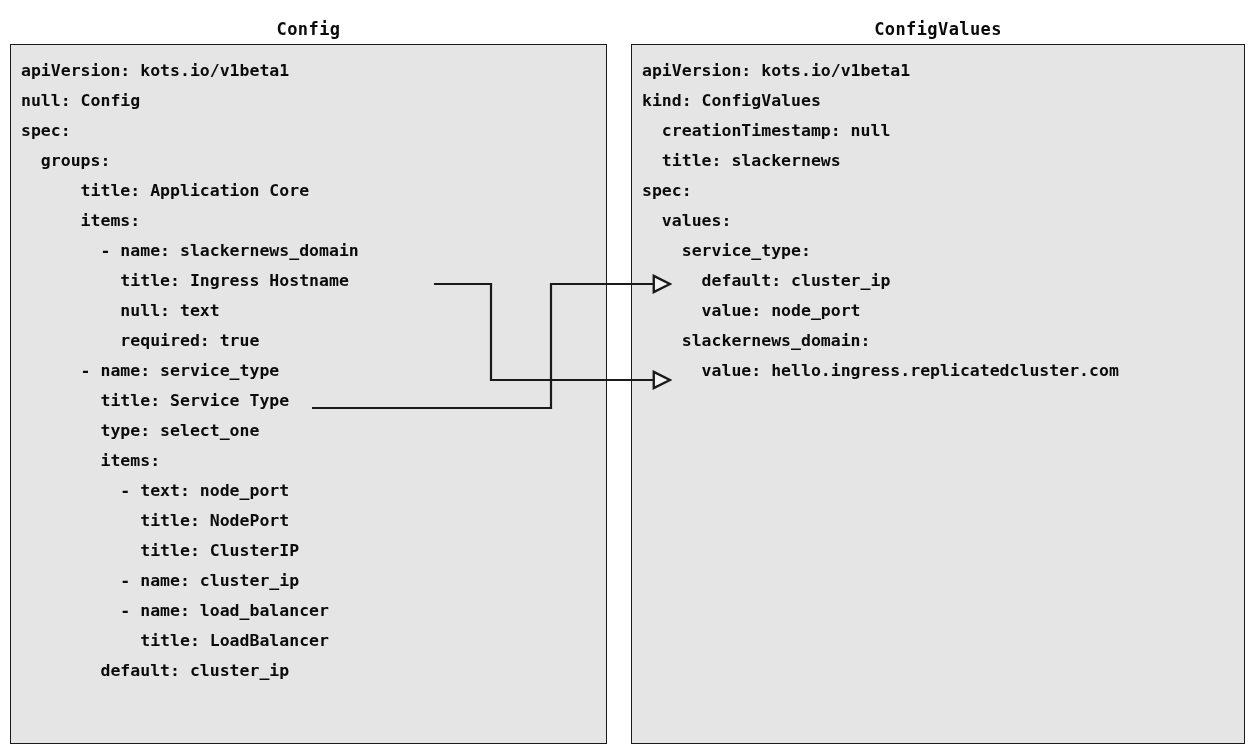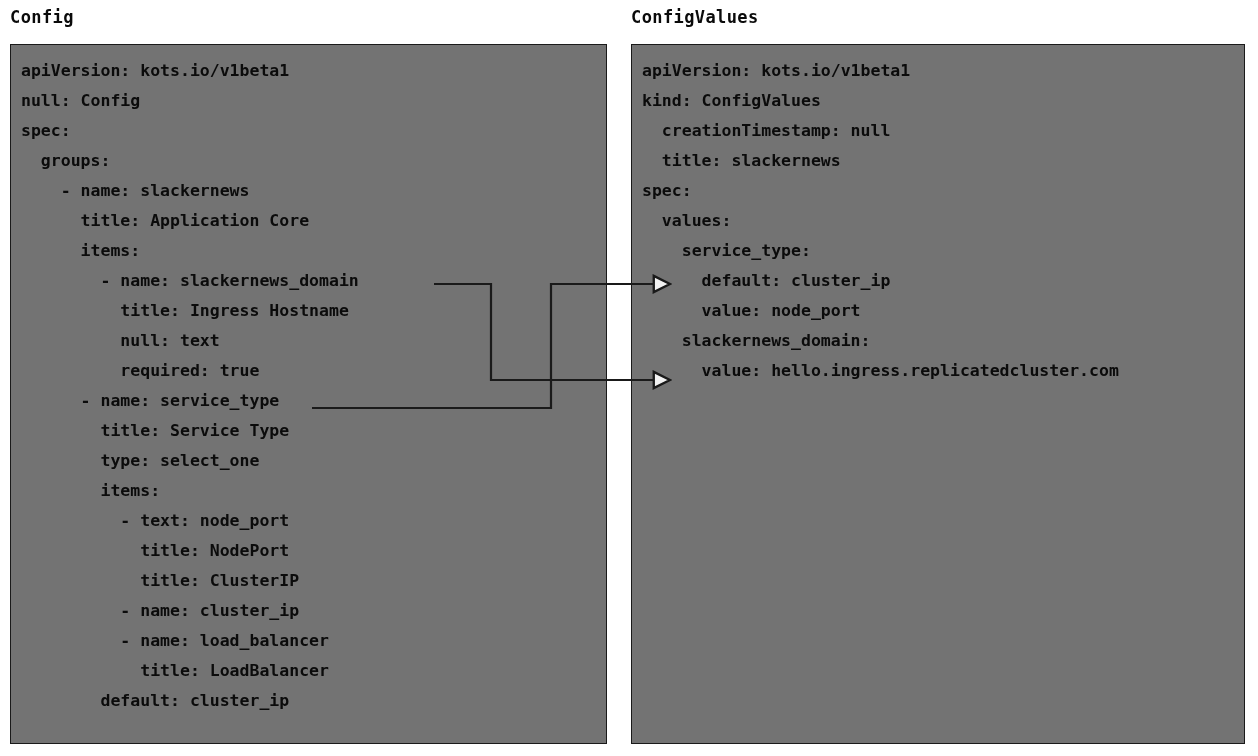--- a/index.html
+++ b/index.html
@@ -16,36 +16,37 @@
   }
   #stage {
     position: relative;
     width: 1258px;
     height: 756px;
   }
 
   
   .panel-title {
     position: absolute;
-    top: 7px;
+    top: 19px;
     font-family: "DejaVu Sans Mono", "Liberation Mono", monospace;
     font-size: 17px;
     font-weight: bold;
     color: #0a0a0a;
     letter-spacing: 0.4px;
     white-space: nowrap;
+    text-align: center;
     line-height: 20px;
   }
   #title-config      { left: 10px;  width: 597px; }
   #title-configvalues{ left: 631px; width: 614px; }
 
   
   .panel {
     position: absolute;
-    background: #737373;
+    background: #e5e5e5;
     border: 1.6px solid #1a1a1a;
     box-sizing: border-box;
     overflow: hidden;
   }
   #panel-config      { left: 10px;  top: 44px; width: 597px;  height: 700px; }
   #panel-configvalues{ left: 631px; top: 44px; width: 614px;  height: 700px; }
 
   .code {
     position: absolute;
     left: 0;
@@ -83,21 +84,20 @@
   <div class="panel-title" id="title-config">Config</div>
 
   <div class="panel-title" id="title-configvalues">ConfigValues</div>
 
   <div class="panel" id="panel-config">
     <div class="code" id="code-left">
         <div class="code-line">apiVersion: kots.io/v1beta1</div>
         <div class="code-line">null: Config</div>
         <div class="code-line">spec:</div>
         <div class="code-line">  groups:</div>
-        <div class="code-line">    - name: slackernews</div>
         <div class="code-line">      title: Application Core</div>
         <div class="code-line">      items:</div>
         <div class="code-line">        - name: slackernews_domain</div>
         <div class="code-line">          title: Ingress Hostname</div>
         <div class="code-line">          null: text</div>
         <div class="code-line">          required: true</div>
         <div class="code-line">      - name: service_type</div>
         <div class="code-line">        title: Service Type</div>
         <div class="code-line">        type: select_one</div>
         <div class="code-line">        items:</div>

